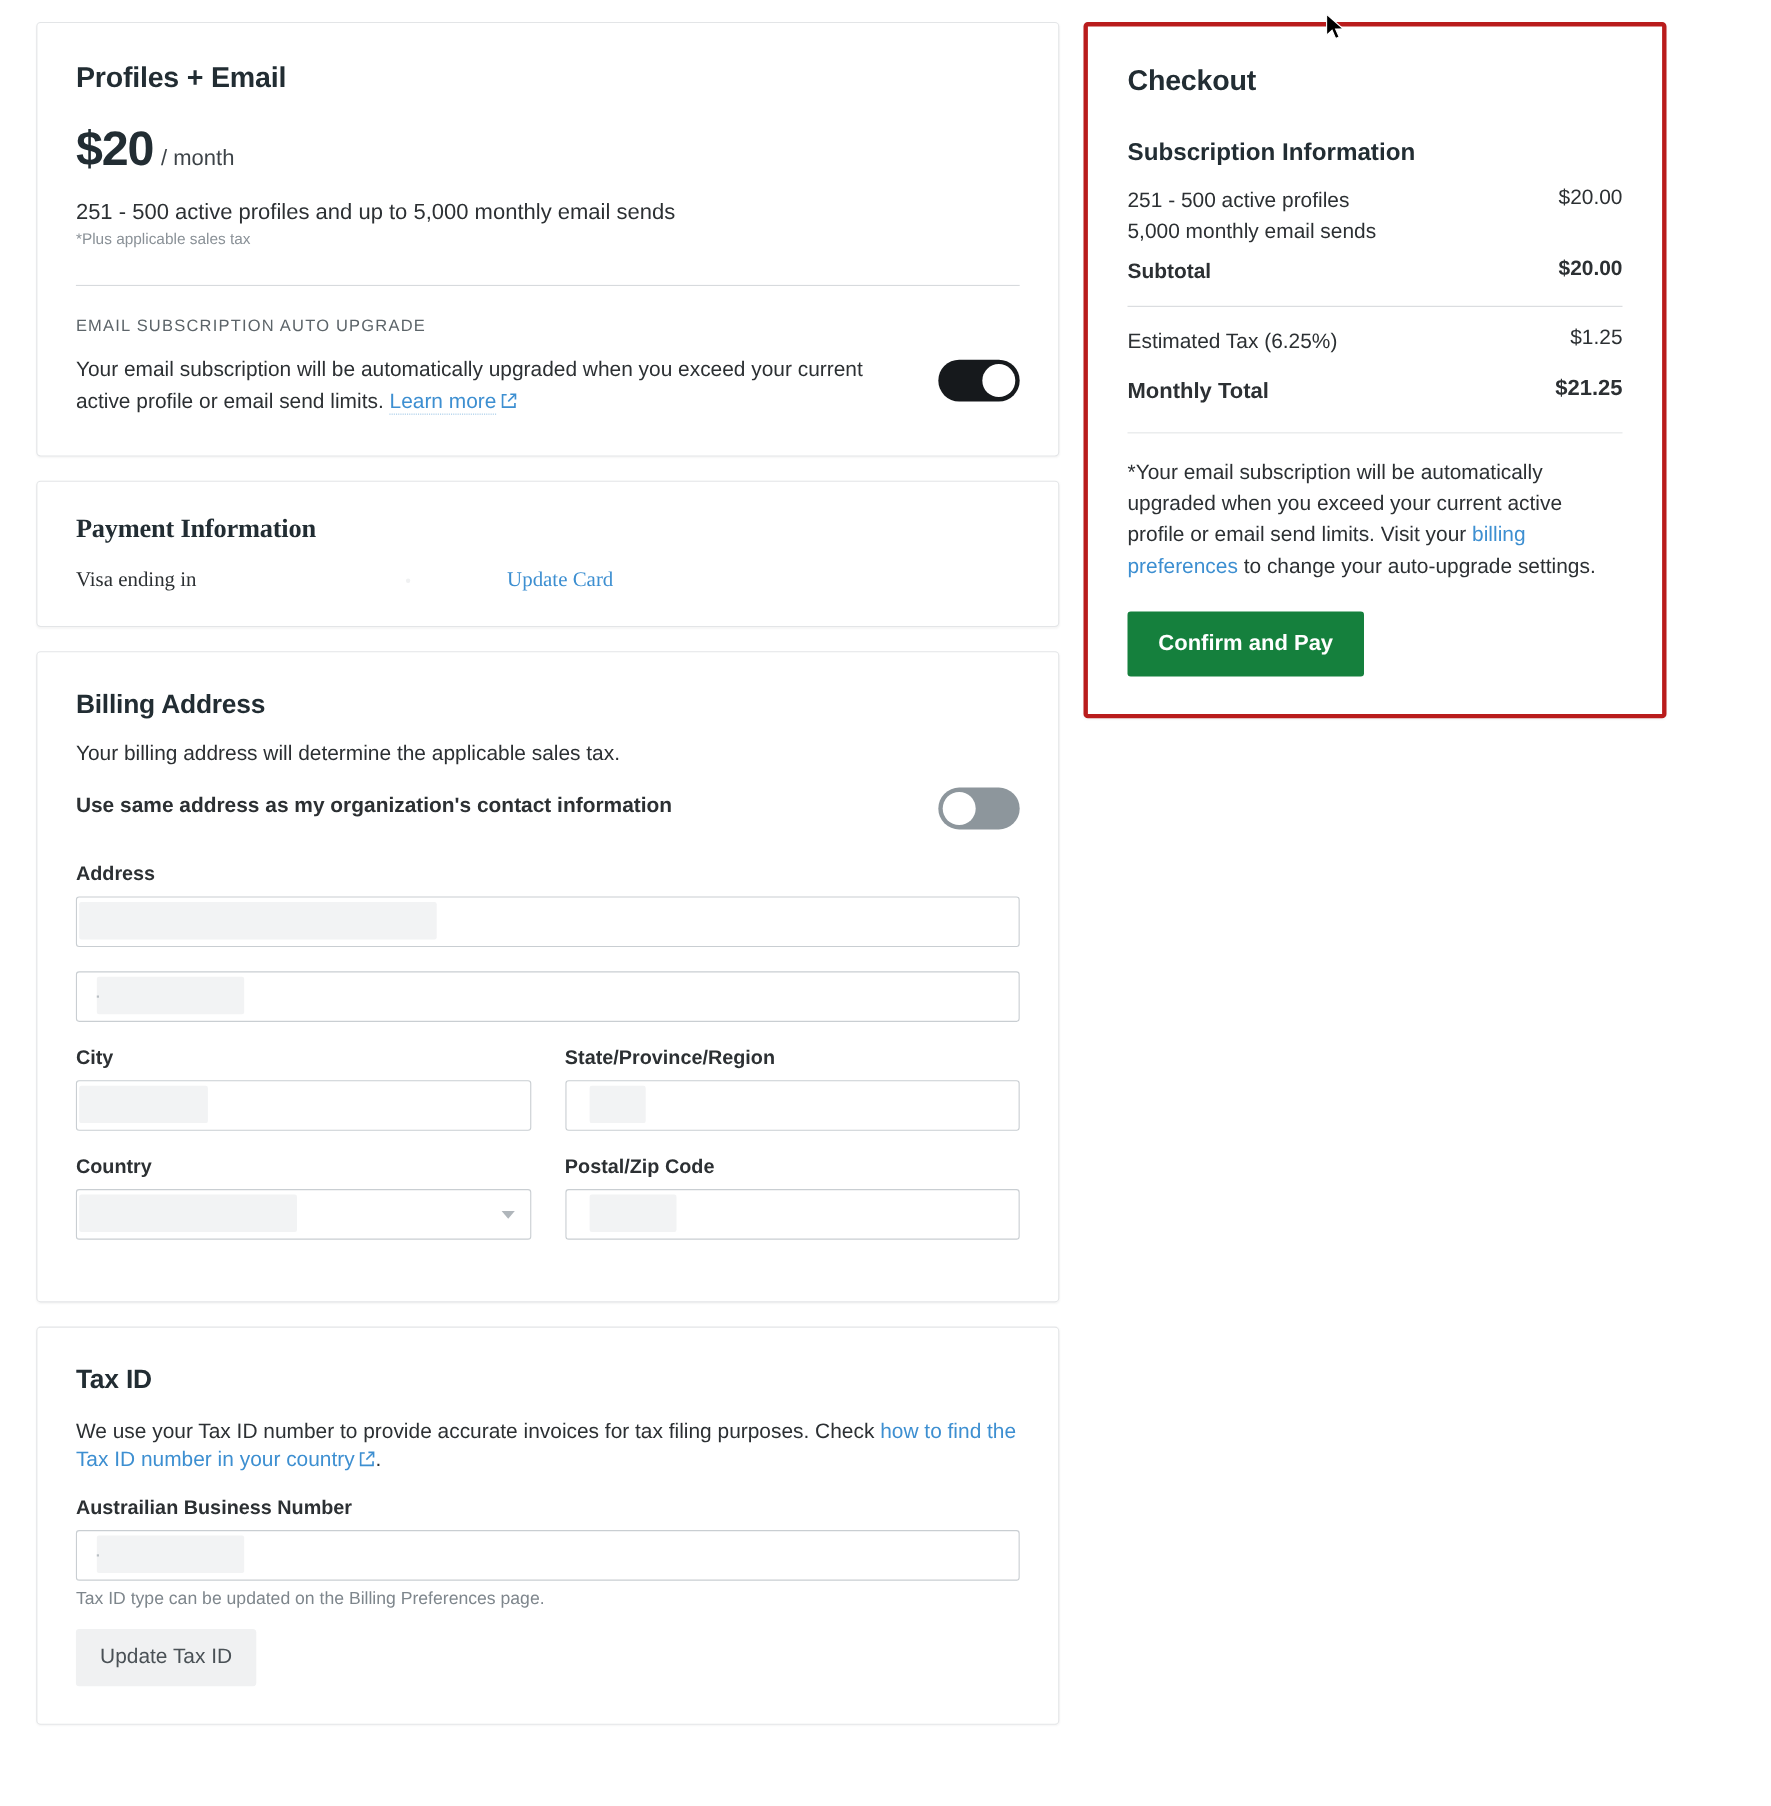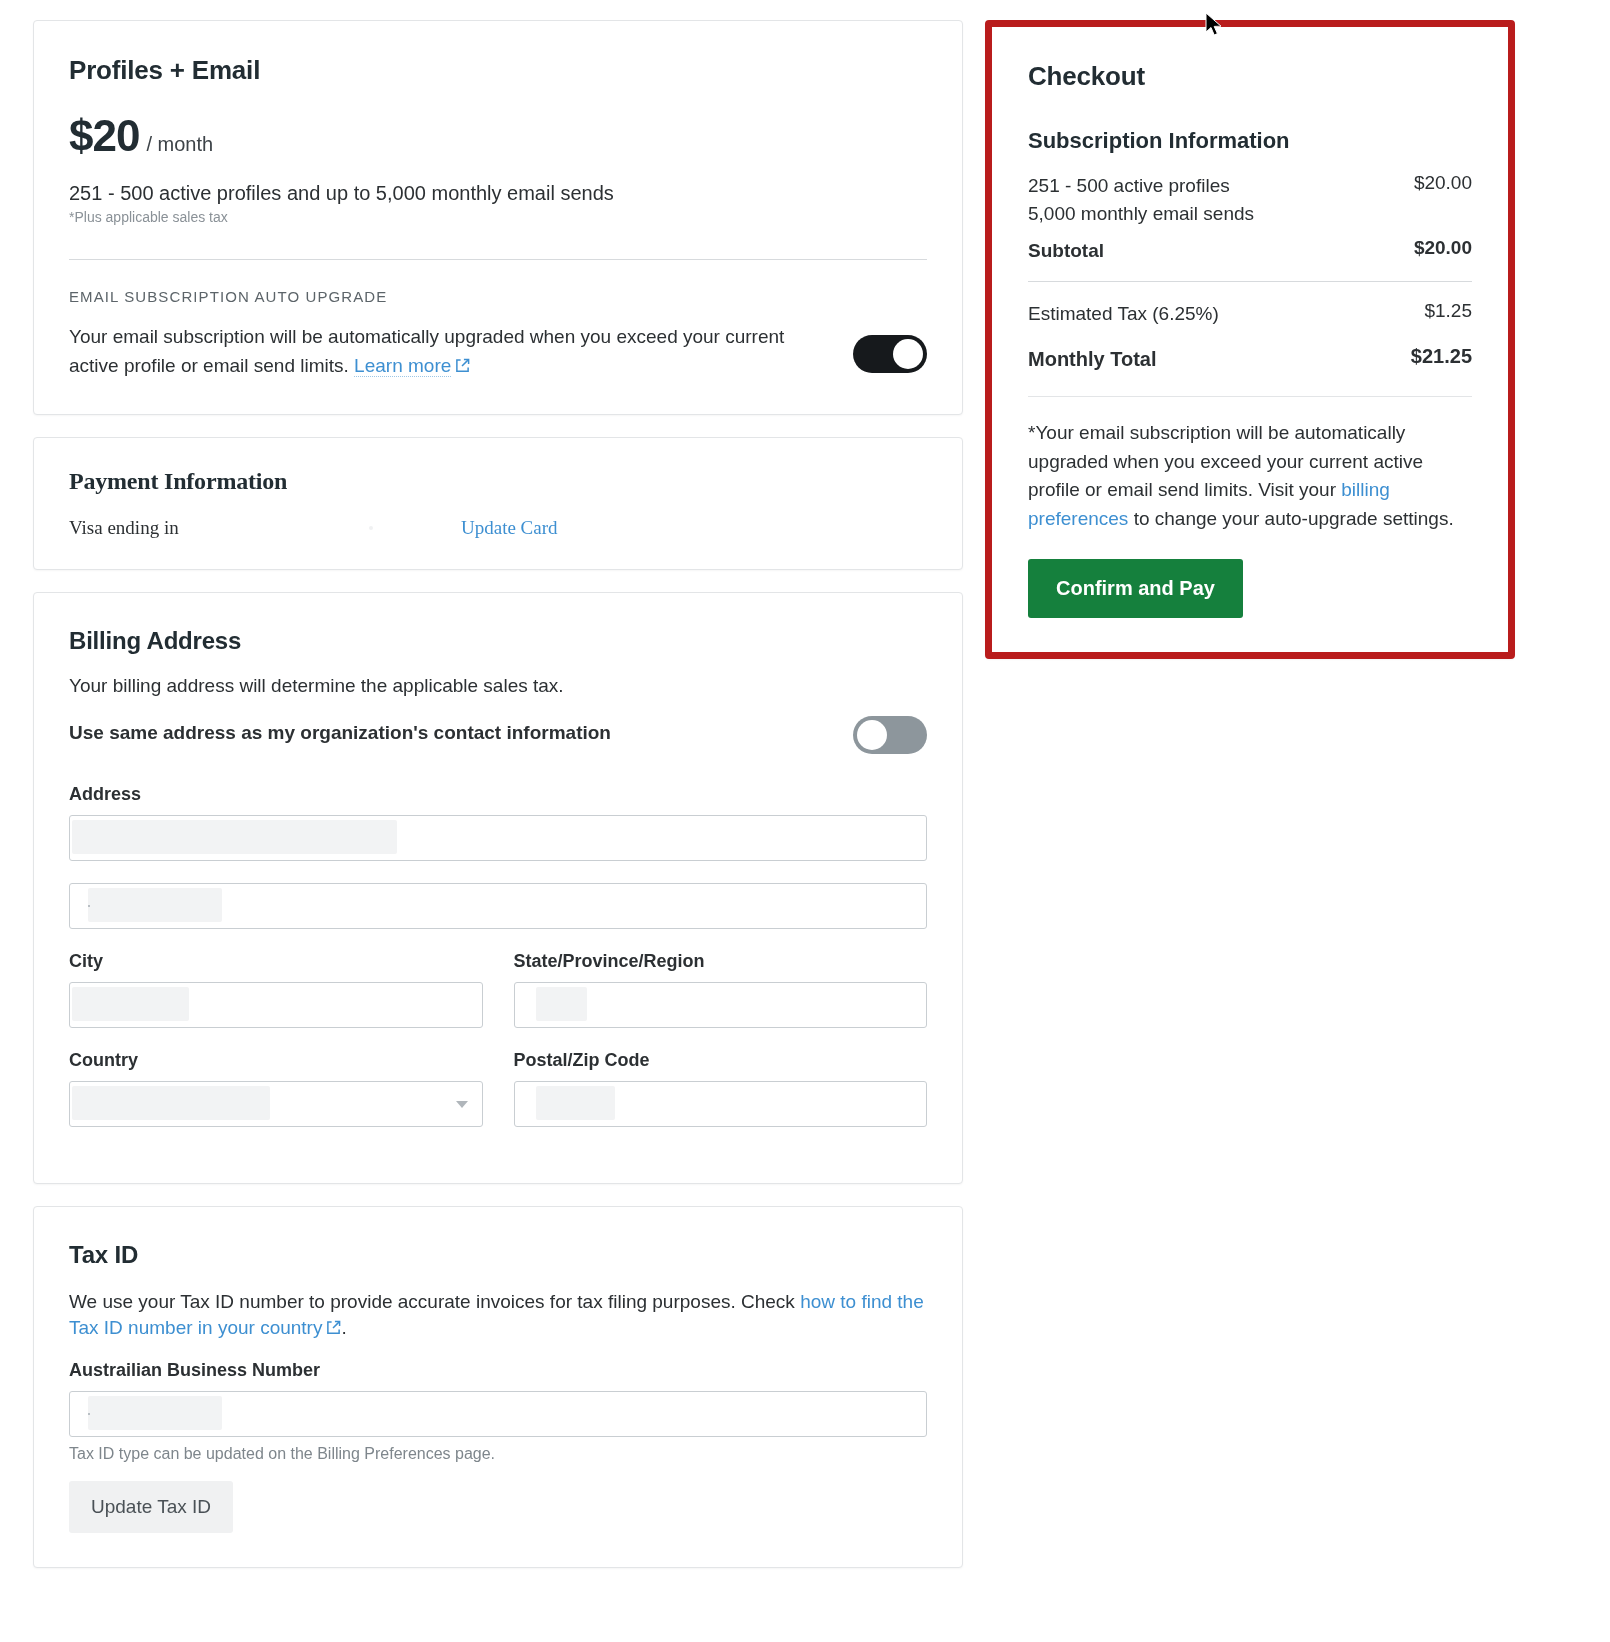--- a/index.html
+++ b/index.html
@@ -82,21 +82,21 @@
   }
   .section-kicker {
     font-size: 15px;
     letter-spacing: 1.1px;
     color: #5c6469;
     font-weight: normal;
     margin: 0 0 18px 0;
   }
   .auto-upgrade-row {
     display: flex;
-    align-items: center;
+    align-items: flex-start;
     justify-content: space-between;
     gap: 30px;
   }
   .auto-upgrade-text {
     font-size: 19px;
     line-height: 1.5;
     color: #2c3033;
     max-width: 740px;
   }
 
@@ -244,21 +244,21 @@
     color: #4a5156;
     font-size: 19px;
     font-family: "Liberation Sans", sans-serif;
     padding: 15px 22px;
     border-radius: 3px;
     cursor: pointer;
   }
 
   
   .checkout-card {
-    border: 7px solid #b91c1c;
+    border: 4px solid #b91c1c;
     border-radius: 4px;
     background: #fff;
     box-shadow: 0 1px 2px rgba(0,0,0,0.04);
   }
   .checkout-inner { padding: 34px 36px 34px 36px; }
   .checkout-title {
     font-size: 26px;
     font-weight: bold;
     color: #222d33;
     margin: 0 0 36px 0;

